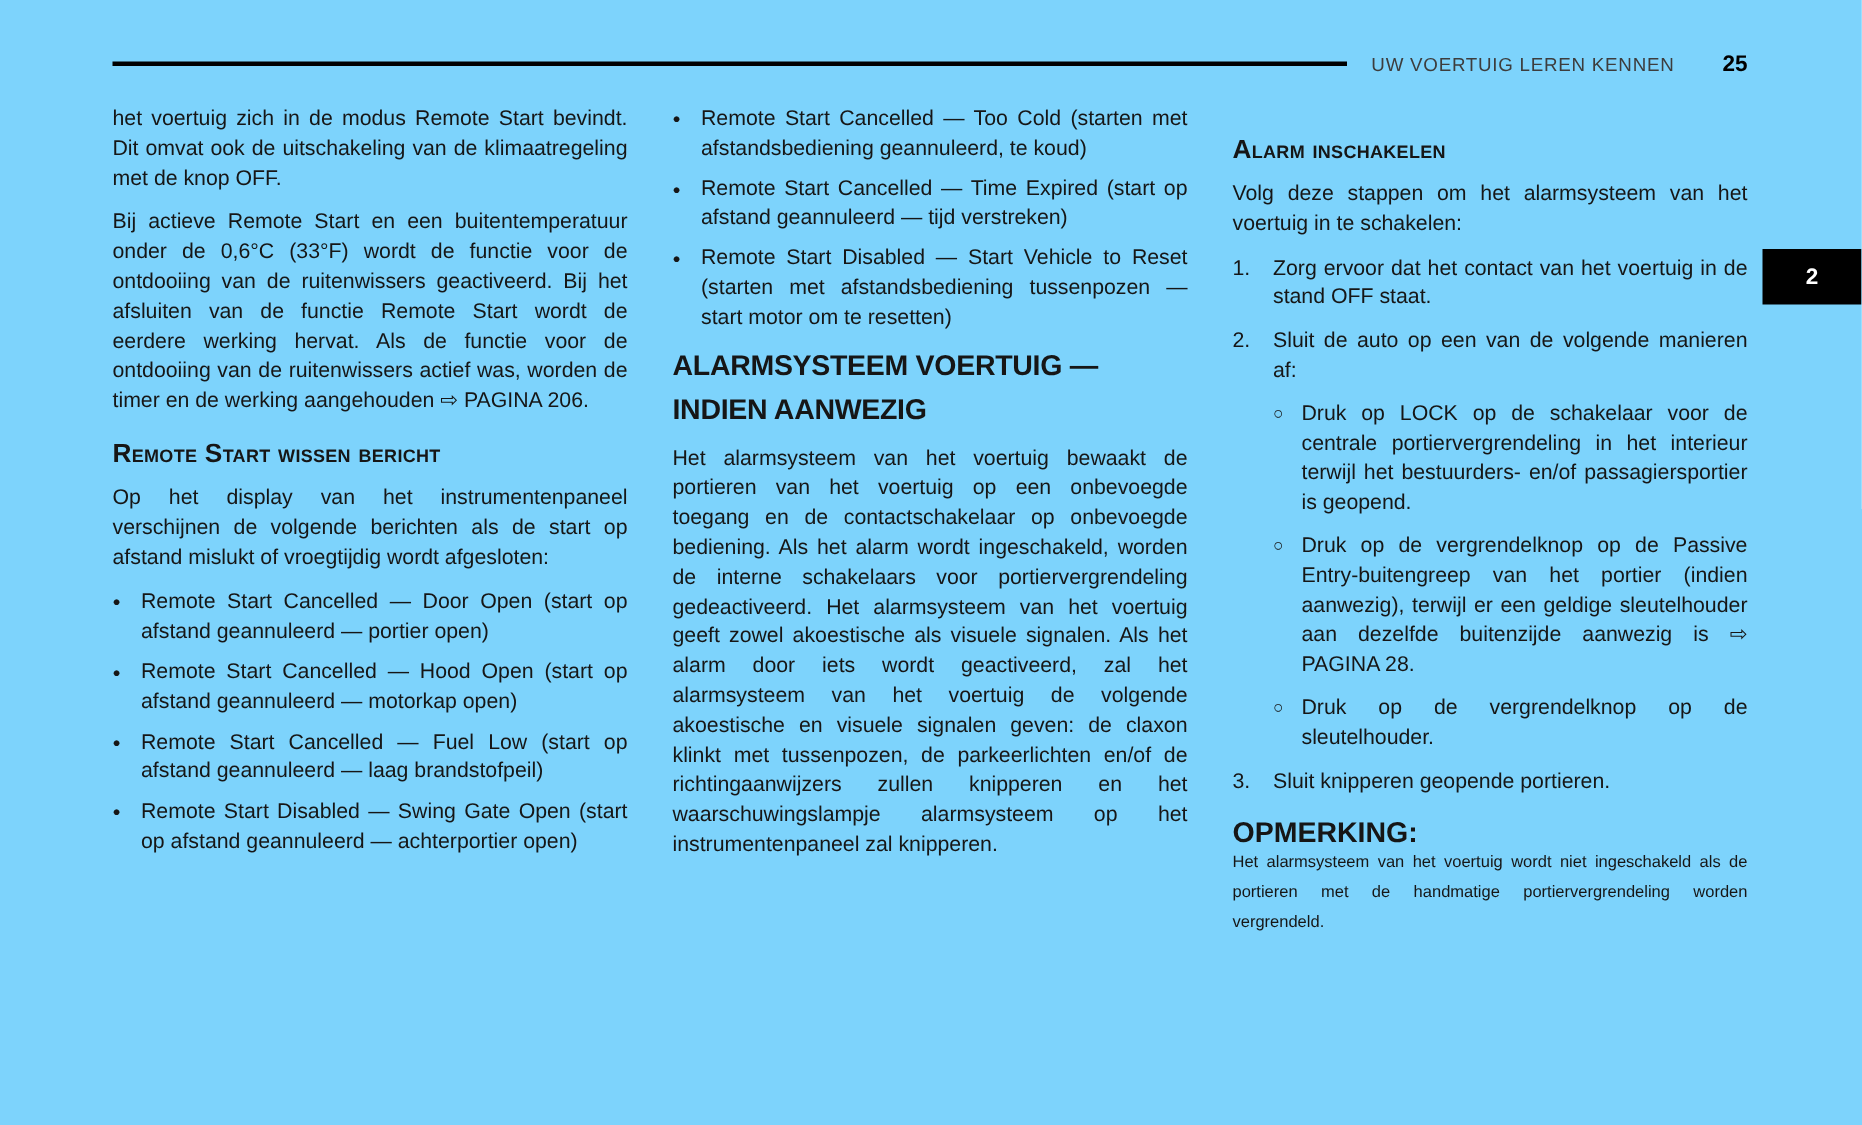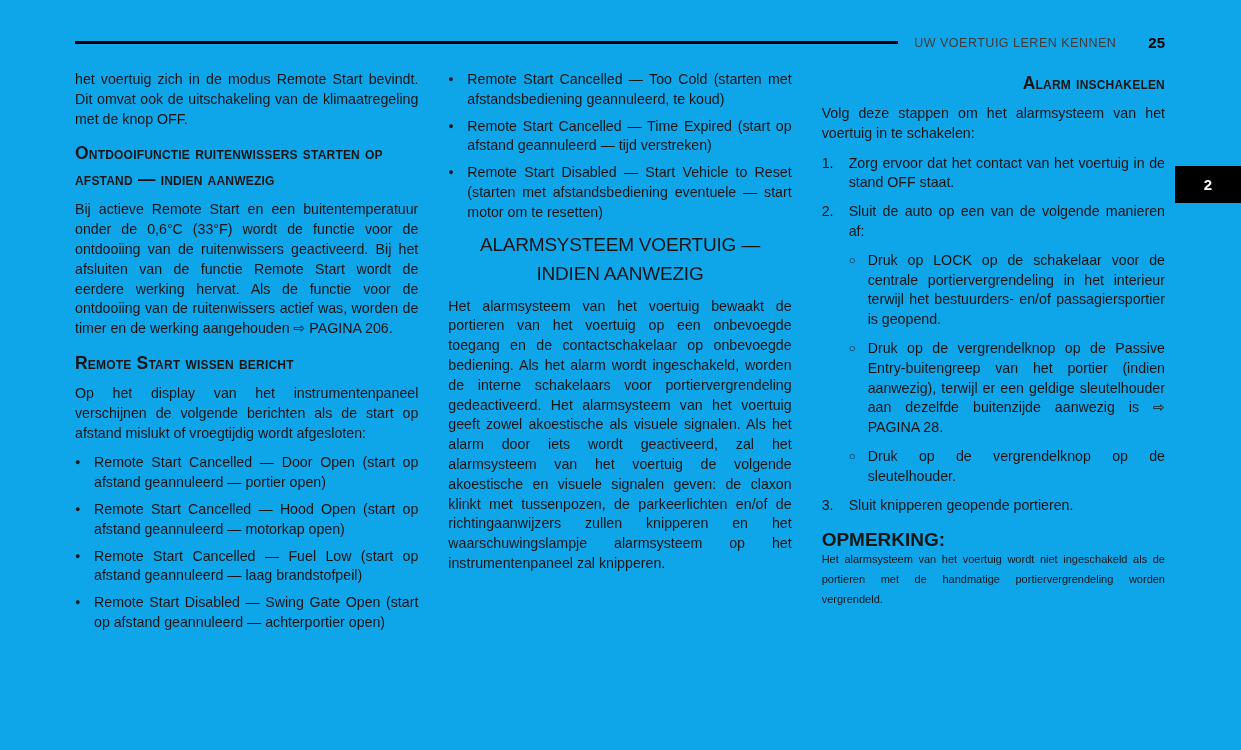--- a/index.html
+++ b/index.html
@@ -1,40 +1,40 @@
 <!DOCTYPE html>
 <html lang="nl"><head>
 <meta charset="utf-8">
 <style>
   * { margin:0; padding:0; box-sizing:border-box; }
   body {
     font-family:"Liberation Sans","DejaVu Sans",sans-serif;
     background:#ffffff; color:#161616;
   }
-  .page { position:relative; width:1241px; height:750px; background:#0ea5e9; overflow:hidden; }
+  .page { position:relative; width:1241px; height:750px; background:#7dd3fc; overflow:hidden; }
 
   
   .header { position:absolute; top:34px; left:75px; width:1090px; display:flex; align-items:center; }
   .header-rule { flex:1; height:3px; background:#000000; margin-right:16px; }
   .header-title { font-size:12.5px; color:#3d3d3d; letter-spacing:0.5px; white-space:nowrap; }
   .header-page { font-size:15px; font-weight:bold; color:#000000; margin-left:32px; }
 
   
   .chapter-tab { position:absolute; top:166px; right:0; width:66px; height:37px; background:#000000;
     color:#ffffff; display:flex; align-items:center; justify-content:center; font-size:15px; font-weight:bold; }
 
   
   .columns { position:absolute; top:70px; left:75px; width:1090px; display:flex; gap:30px; }
   .col { flex:1 1 0; min-width:0; }
 
   p.body { font-size:14.2px; line-height:19.8px; text-align:justify; margin-bottom:10px; }
   h2.sc { font-variant:small-caps; font-weight:bold; font-size:17.5px; line-height:26px;
           margin:11px 0 8px; letter-spacing:0.2px; }
-  h2.sc.first { margin-top:0;text-align:right; }
-  h2.caps { font-weight:normal; font-size:19px; line-height:29px; margin:5px 0 9px; letter-spacing:-0.2px;text-align:center; }
+  h2.sc.first { margin-top:16px; }
+  h2.caps { font-weight:bold; font-size:19px; line-height:29px; margin:5px 0 9px; letter-spacing:-0.2px; }
 
   .blist { margin-bottom:4px; }
   .blist .item { display:flex; font-size:14.2px; line-height:19.8px; margin-bottom:7px; }
   .blist .marker { flex:0 0 19px; font-size:9px; line-height:19.8px; }
   .item-text { flex:1; text-align:justify; }
 
   .steps .step { display:flex; font-size:14.2px; line-height:19.8px; margin-bottom:9px; }
   .step .num { flex:0 0 27px; }
   .sub { margin-left:27px; margin-bottom:4px; }
   .sub .item { display:flex; font-size:14.2px; line-height:19.8px; margin-bottom:9px; }
@@ -54,21 +54,20 @@
     <div class="header-page">25</div>
   </div>
 
   <div class="chapter-tab">2</div>
 
   <div class="columns">
 
     <div class="col">
       <p class="body">het voertuig zich in de modus Remote Start bevindt. Dit omvat ook de uitschakeling van de klimaatregeling met de knop OFF.</p>
 
-      <h2 class="sc">Ontdooifunctie ruitenwissers starten op afstand — indien aanwezig</h2>
       <p class="body">Bij actieve Remote Start en een buitentemperatuur onder de 0,6°C (33°F) wordt de functie voor de ontdooiing van de ruitenwissers geactiveerd. Bij het afsluiten van de functie Remote Start wordt de eerdere werking hervat. Als de functie voor de ontdooiing van de ruitenwissers actief was, worden de timer en de werking aangehouden ⇨ PAGINA 206.</p>
 
       <h2 class="sc">Remote Start wissen bericht</h2>
       <p class="body">Op het display van het instrumentenpaneel verschijnen de volgende berichten als de start op afstand mislukt of vroegtijdig wordt afgesloten:</p>
 
       <div class="blist">
         <div class="item">
           <span class="marker">●</span>
           <span class="item-text">Remote Start Cancelled — Door Open (start op afstand geannuleerd — portier open)</span>
         </div>
@@ -92,21 +91,21 @@
         <div class="item">
           <span class="marker">●</span>
           <span class="item-text">Remote Start Cancelled — Too Cold (starten met afstandsbediening geannuleerd, te koud)</span>
         </div>
         <div class="item">
           <span class="marker">●</span>
           <span class="item-text">Remote Start Cancelled — Time Expired (start op afstand geannuleerd — tijd verstreken)</span>
         </div>
         <div class="item">
           <span class="marker">●</span>
-          <span class="item-text">Remote Start Disabled — Start Vehicle to Reset (starten met afstandsbediening eventuele — start motor om te resetten)</span>
+          <span class="item-text">Remote Start Disabled — Start Vehicle to Reset (starten met afstandsbediening tussenpozen — start motor om te resetten)</span>
         </div>
       </div>
 
 
       <h2 class="caps">ALARMSYSTEEM VOERTUIG — INDIEN AANWEZIG</h2>
       <p class="body">Het alarmsysteem van het voertuig bewaakt de portieren van het voertuig op een onbevoegde toegang en de contactschakelaar op onbevoegde bediening. Als het alarm wordt ingeschakeld, worden de interne schakelaars voor portiervergrendeling gedeactiveerd. Het alarmsysteem van het voertuig geeft zowel akoestische als visuele signalen. Als het alarm door iets wordt geactiveerd, zal het alarmsysteem van het voertuig de volgende akoestische en visuele signalen geven: de claxon klinkt met tussenpozen, de parkeerlichten en/of de richtingaanwijzers zullen knipperen en het waarschuwingslampje alarmsysteem op het instrumentenpaneel zal knipperen.</p>
     </div>
 
     <div class="col">
       <h2 class="sc first">Alarm inschakelen</h2>

